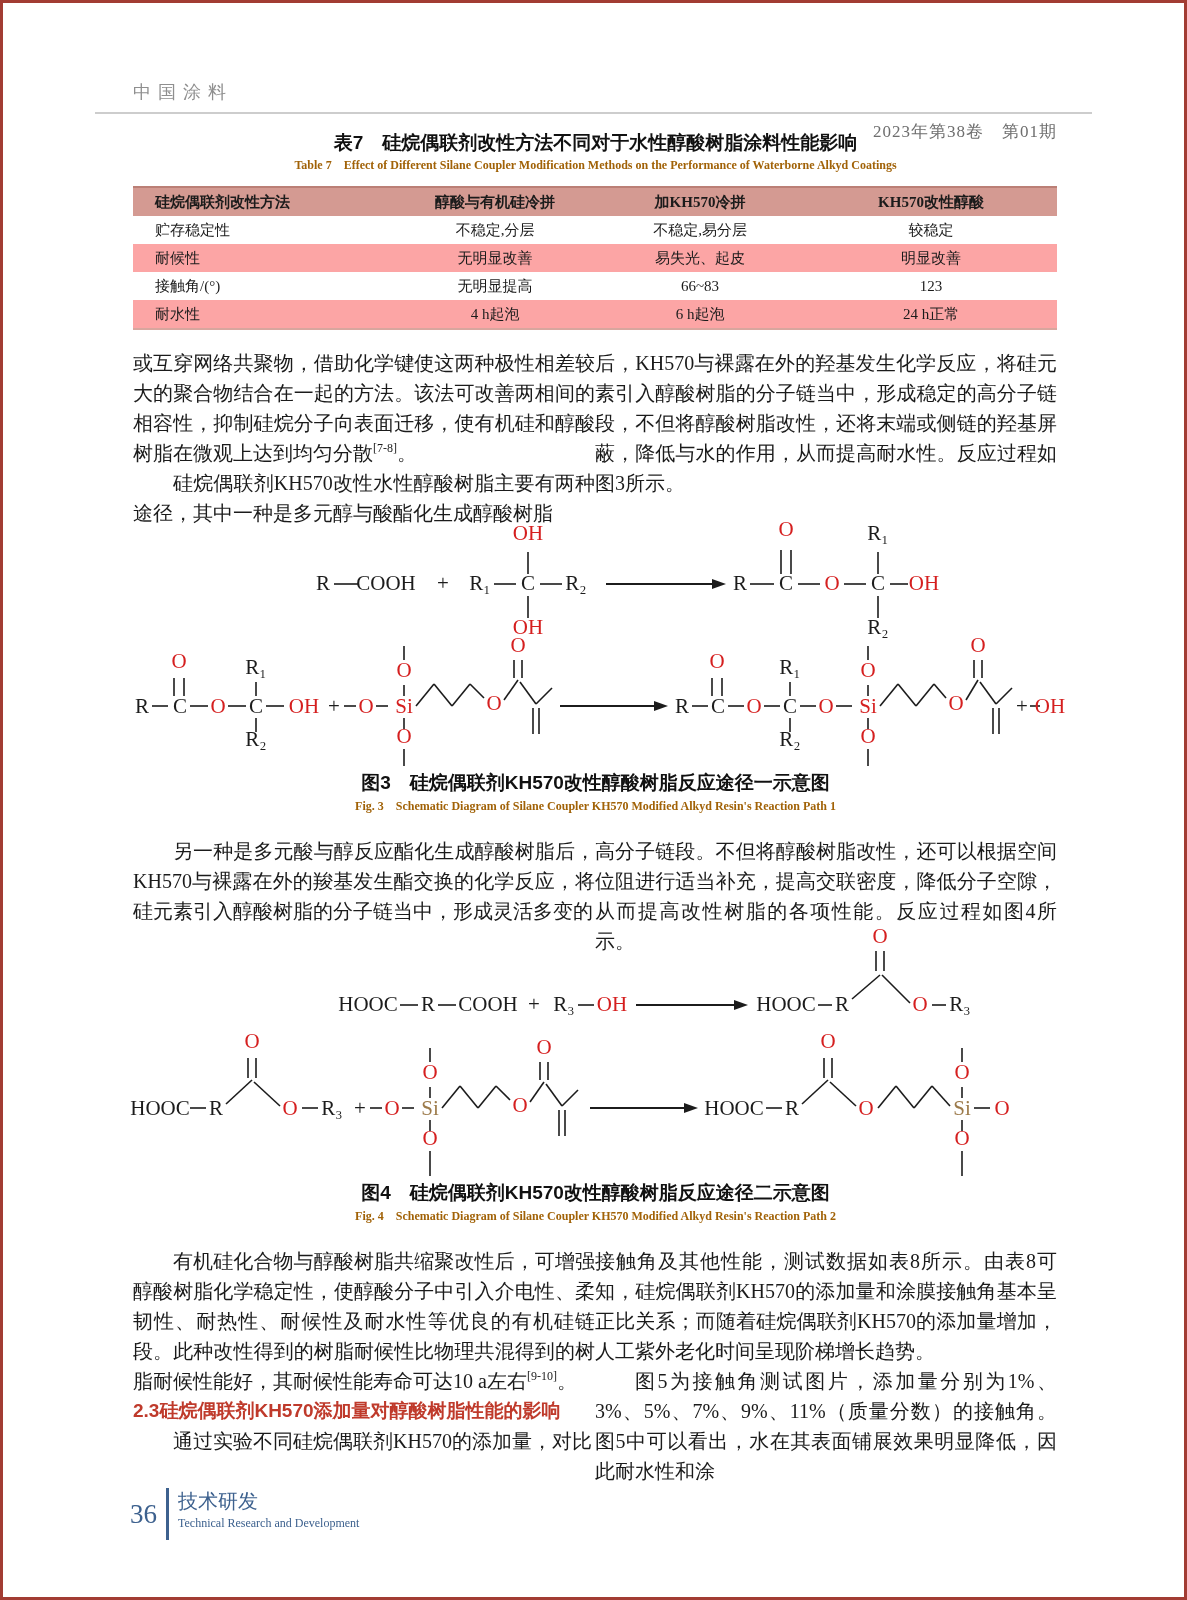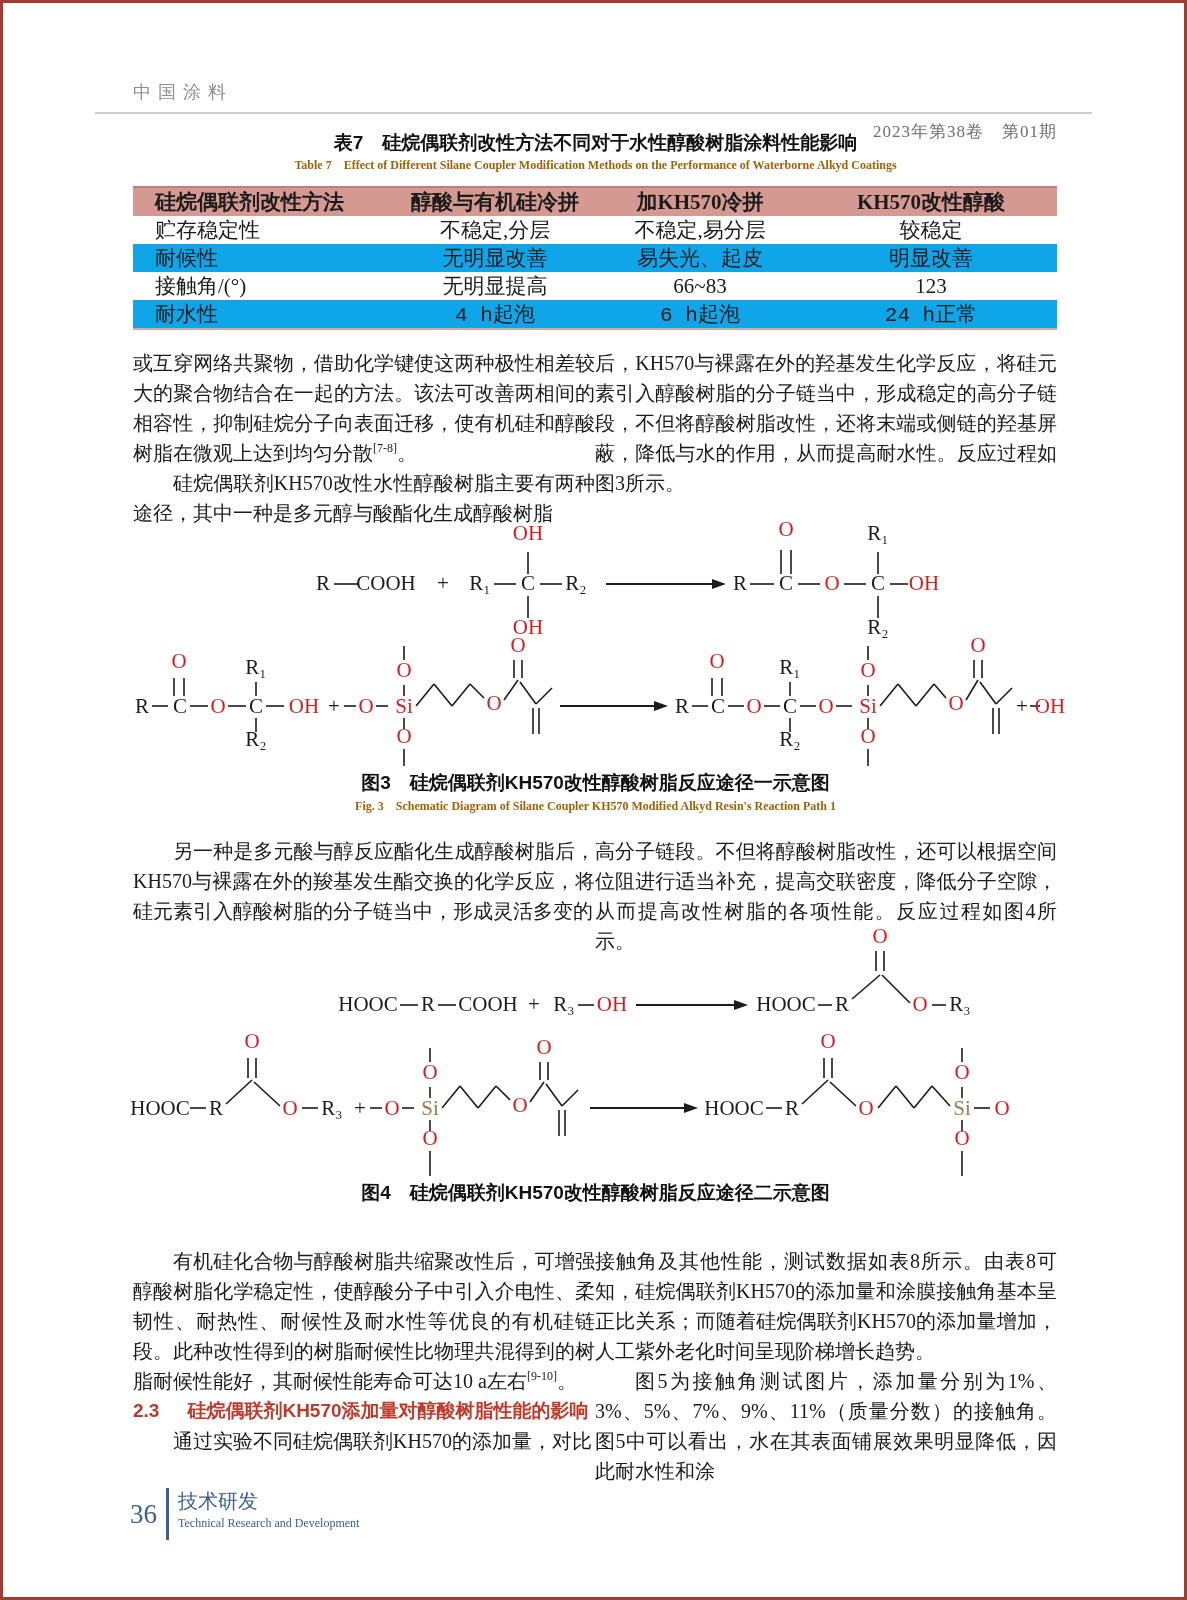--- a/index.html
+++ b/index.html
@@ -13,34 +13,34 @@
 
   .hdr-journal{position:absolute;left:133px;top:80px;font-size:18px;color:#8f8f8f;letter-spacing:7px;}
   .hdr-issue{position:absolute;right:130px;top:82px;font-size:17px;color:#6e6e6e;letter-spacing:1px;margin-top:38px;}
   .hdr-rule{position:absolute;left:95px;top:112px;width:997px;height:2px;background:#cdcdcd;}
 
   .cap{position:absolute;left:128px;width:935px;text-align:center;}
   .cap-cn{font-family:"Liberation Sans","DejaVu Sans",sans-serif;font-weight:700;font-size:19px;color:#111;}
   .cap-en{font-family:"Liberation Serif","DejaVu Serif",serif;font-weight:700;font-size:12px;color:#a16207;}
 
   table.t7{position:absolute;left:133px;top:186px;width:924px;border-collapse:collapse;
-           font-size:21px;border-top:2px solid #bb7f76;border-bottom:2px solid #d8a69e;}
+           font-size:15px;border-top:2px solid #bb7f76;border-bottom:2px solid #d8a69e;}
   table.t7 th,table.t7 td{height:28px;padding:0 4px;font-weight:400;text-align:center;}
   table.t7 th{background:#d49a92;font-weight:600;}
   table.t7 th:first-child,table.t7 td:first-child{text-align:left;padding-left:22px;}
-  table.t7 tr.alt td{background:#0ea5e9;font-family:Liberation Mono, monospace;}
+  table.t7 tr.alt td{background:#fca5a5;}
   col.c1{width:262px;}col.c2{width:200px;}col.c3{width:210px;}col.c4{width:252px;}
 
   .col{position:absolute;width:462px;font-size:20px;line-height:30px;}
   .col p{margin:0;text-align:justify;}
   .col p.indent{text-indent:2em;}
   sup{font-size:12px;line-height:0;}
   .sec-head{font-family:"Liberation Sans","DejaVu Sans",sans-serif;font-weight:700;
             color:#bf3a2b;font-size:19px;}
-  .sec-head .num{margin-right:28px;}
+  .sec-head .num{margin-right:0;}
 
   svg.diagram{position:absolute;left:128px;overflow:visible;}
 
   .footer{position:absolute;left:130px;top:1488px;display:flex;align-items:flex-start;color:#3d618e;}
   .footer .pnum{font-size:27px;line-height:52px;margin-right:9px;}
   .footer .bar{width:3px;height:52px;background:#3d618e;margin-right:9px;}
   .footer .sec-cn{font-family:"Liberation Sans","DejaVu Sans",sans-serif;font-weight:400;font-size:20px;line-height:26px;}
   .footer .sec-en{font-size:12px;line-height:18px;}
 </style>
 </head>
@@ -314,20 +314,21 @@
       <text x="606" y="85" text-anchor="middle" font-family="&quot;Liberation Serif&quot;,&quot;DejaVu Serif&quot;,serif" font-size="21" fill="#1c1c1c">HOOC</text>
       <text x="664" y="85" text-anchor="middle" font-family="&quot;Liberation Serif&quot;,&quot;DejaVu Serif&quot;,serif" font-size="21" fill="#1c1c1c">R</text>
       <text x="700" y="18" text-anchor="middle" font-family="&quot;Liberation Serif&quot;,&quot;DejaVu Serif&quot;,serif" font-size="21" fill="#d51f1f">O</text>
       <text x="738" y="85" text-anchor="middle" font-family="&quot;Liberation Serif&quot;,&quot;DejaVu Serif&quot;,serif" font-size="21" fill="#d51f1f">O</text>
       <text x="834" y="85" text-anchor="middle" font-family="&quot;Liberation Serif&quot;,&quot;DejaVu Serif&quot;,serif" font-size="21" fill="#9c7a4a">Si</text>
       <text x="834" y="49" text-anchor="middle" font-family="&quot;Liberation Serif&quot;,&quot;DejaVu Serif&quot;,serif" font-size="21" fill="#d51f1f">O</text>
       <text x="834" y="115" text-anchor="middle" font-family="&quot;Liberation Serif&quot;,&quot;DejaVu Serif&quot;,serif" font-size="21" fill="#d51f1f">O</text>
       <text x="874" y="85" text-anchor="middle" font-family="&quot;Liberation Serif&quot;,&quot;DejaVu Serif&quot;,serif" font-size="21" fill="#d51f1f">O</text>
     </svg>
   <div class="cap cap-cn" style="top:1180px;">图4　硅烷偶联剂KH570改性醇酸树脂反应途径二示意图</div>
+  <div class="cap cap-en" style="top:1208px;">Fig. 4　Schematic Diagram of Silane Coupler KH570 Modified Alkyd Resin's Reaction Path 2</div>
 
   <div class="col" style="left:133px;top:1246px;">
     <p class="indent"><span>有机硅化合物与醇酸树脂共缩聚改性后，可增强醇酸树脂化学稳定性，使醇酸分子中引入介电性、柔韧性、耐热性、耐候性及耐水性等优良的有机硅链段。此种改性得到的树脂耐候性比物理共混得到的树脂耐候性能好，其耐候性能寿命可达10 a左右</span><sup>[9-10]</sup><span>。</span></p>
     <p class="sec-head"><span class="num">2.3</span><span>硅烷偶联剂KH570添加量对醇酸树脂性能的影响</span></p>
     <p class="indent">通过实验不同硅烷偶联剂KH570的添加量，对比</p>
   </div>
   <div class="col" style="left:595px;top:1246px;">
     <p>接触角及其他性能，测试数据如表8所示。由表8可知，硅烷偶联剂KH570的添加量和涂膜接触角基本呈正比关系；而随着硅烷偶联剂KH570的添加量增加，人工紫外老化时间呈现阶梯增长趋势。</p>
     <p class="indent">图5为接触角测试图片，添加量分别为1%、3%、5%、7%、9%、11%（质量分数）的接触角。图5中可以看出，水在其表面铺展效果明显降低，因此耐水性和涂</p>
   </div>

